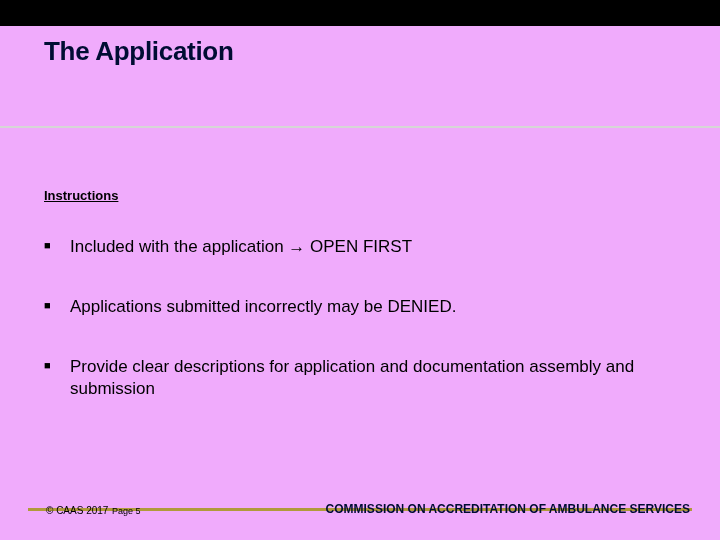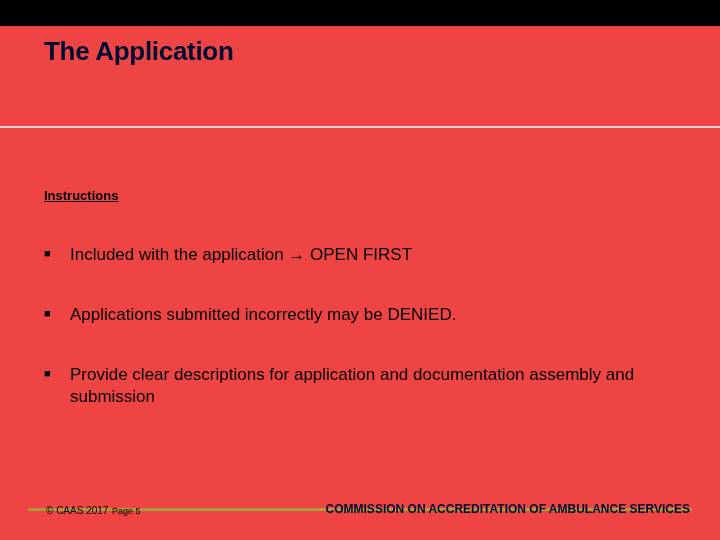--- a/index.html
+++ b/index.html
@@ -1,30 +1,30 @@
 <!DOCTYPE html>
 <html><head>
 <meta charset="utf-8">
 <style>
   * { margin: 0; padding: 0; box-sizing: border-box; }
   html, body { width: 720px; height: 540px; font-family: Arial, Helvetica, sans-serif; background: #fff; }
-  .slide { width: 720px; height: 540px; position: relative; background: #ef4444; overflow: hidden; }
+  .slide { width: 720px; height: 540px; position: relative; background: #f0abfc; overflow: hidden; }
 
   .topbar { position: absolute; top: 0; left: 0; width: 100%; height: 26px; background: #000; }
 
   .title-wrap { position: absolute; top: 36px; left: 44px; right: 46px; }
   .title { font-size: 26px; font-weight: 900; color: #000d33; letter-spacing: -0.3px; font-family: Arial, "Arial Black", sans-serif; }
 
   .divider { position: absolute; top: 126px; left: 0; width: 100%; height: 2px; background: #d6d6d6; }
 
   .logo { position: absolute; top: 22px; right: 30px; width: 90px; height: 90px; }
 
   .subtitle { position: absolute; top: 188px; left: 44px; font-size: 13px; font-weight: 700; color: #000; text-decoration: underline; }
 
-  .bullets { position: absolute; top: 236px; left: 44px; right: 46px; margin-top: 8px; }
+  .bullets { position: absolute; top: 236px; left: 44px; right: 46px; }
   .bullets li { list-style: none; position: relative; padding-left: 26px; font-size: 17px; color: #000; line-height: 1.3; margin-bottom: 38px; }
   .bullets li::before { content: "■"; position: absolute; left: 0; top: 2px; font-size: 11px; color: #000; }
 
   .footer { position: absolute; left: 0; right: 0; bottom: 24px; }
   .foot-line { position: absolute; left: 28px; right: 28px; top: -8px; height: 3px; background: #b09a3b; }
   .foot-left { position: absolute; left: 46px; bottom: 0; font-size: 10px; color: #000; }
   .foot-mid { position: absolute; left: 112px; bottom: 0; font-size: 9px; color: #000; }
   .foot-right { position: absolute; right: 30px; bottom: 0; font-size: 12px; font-weight: 700; color: #000d33; }
 </style>
 </head>

